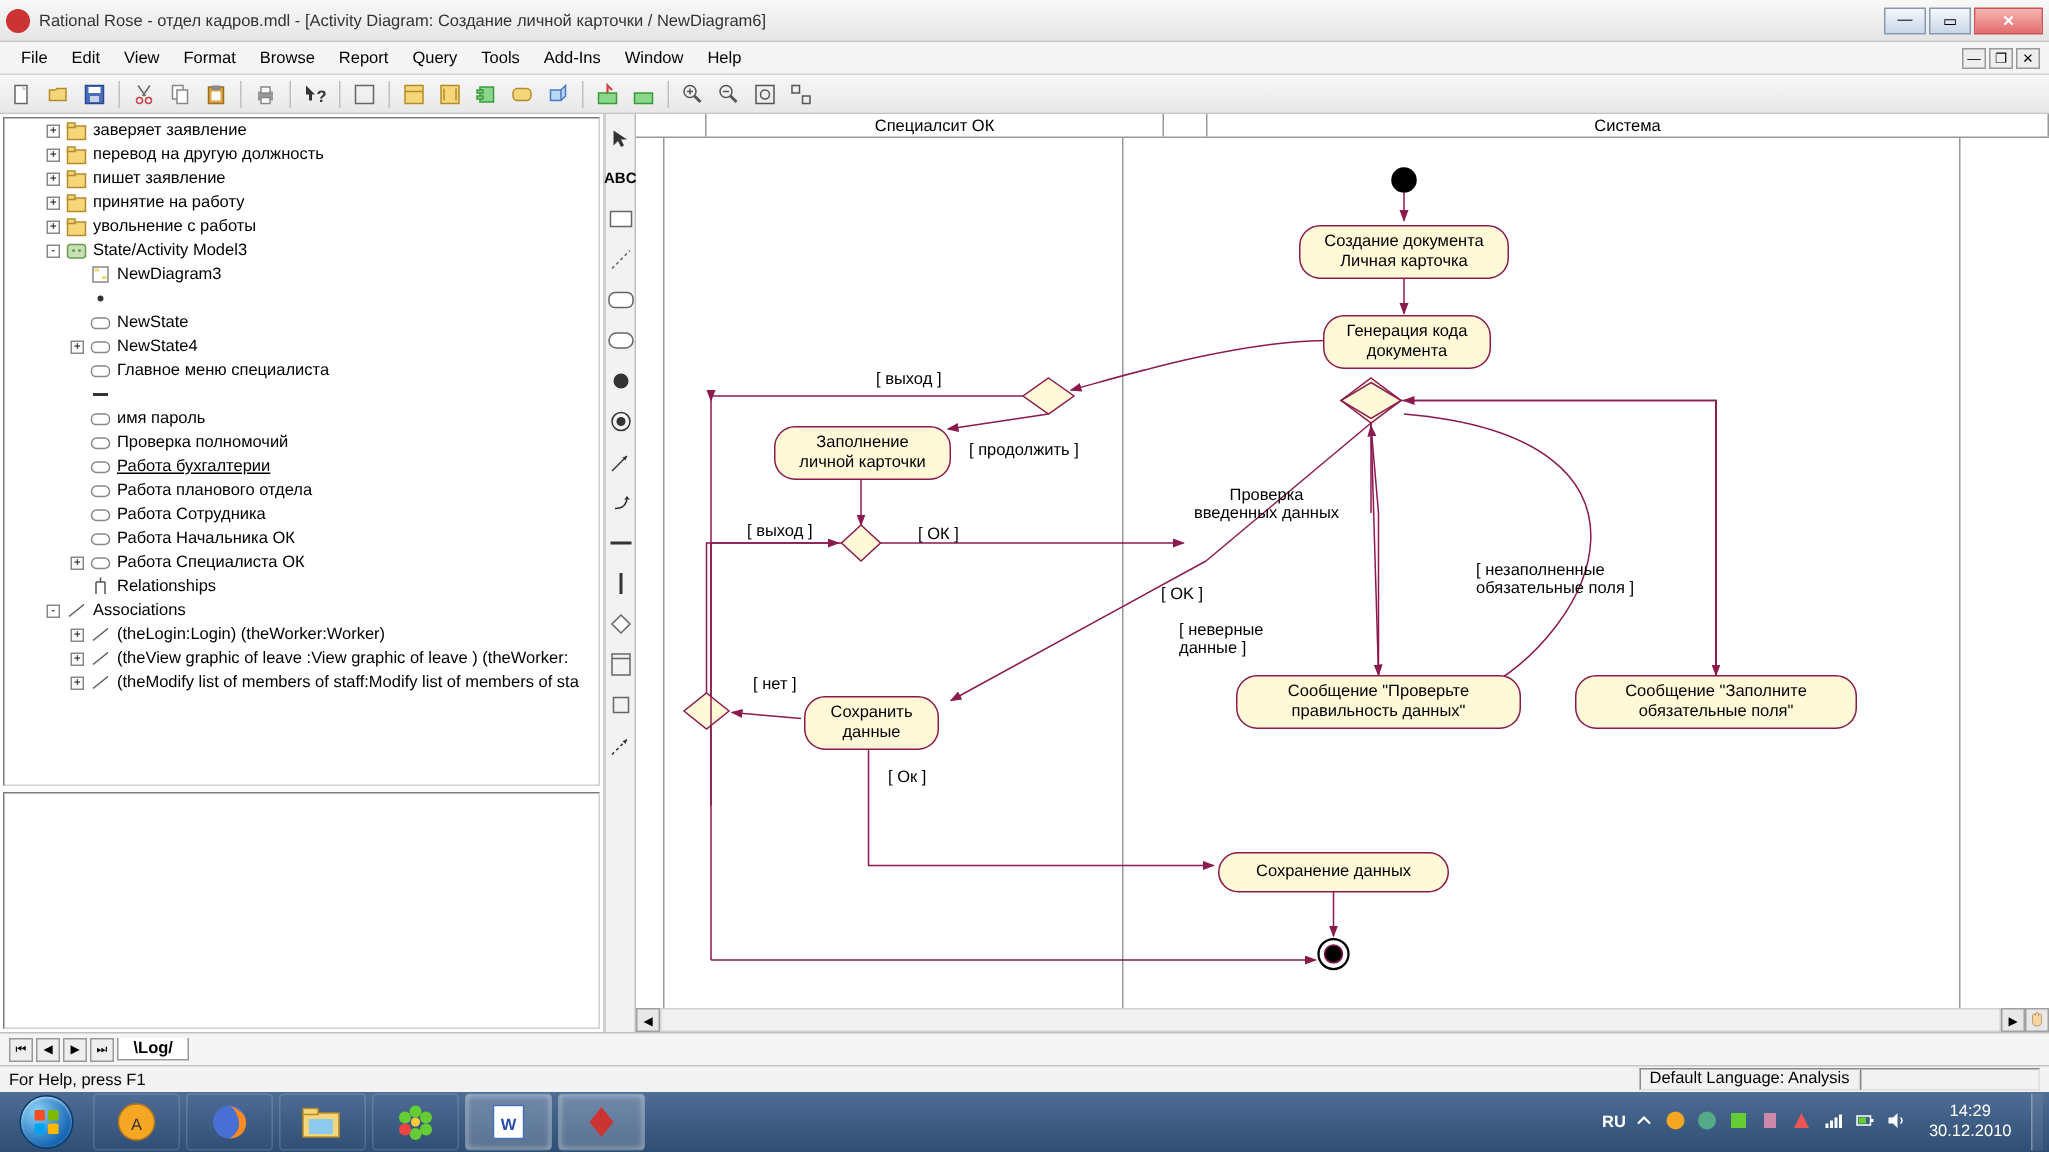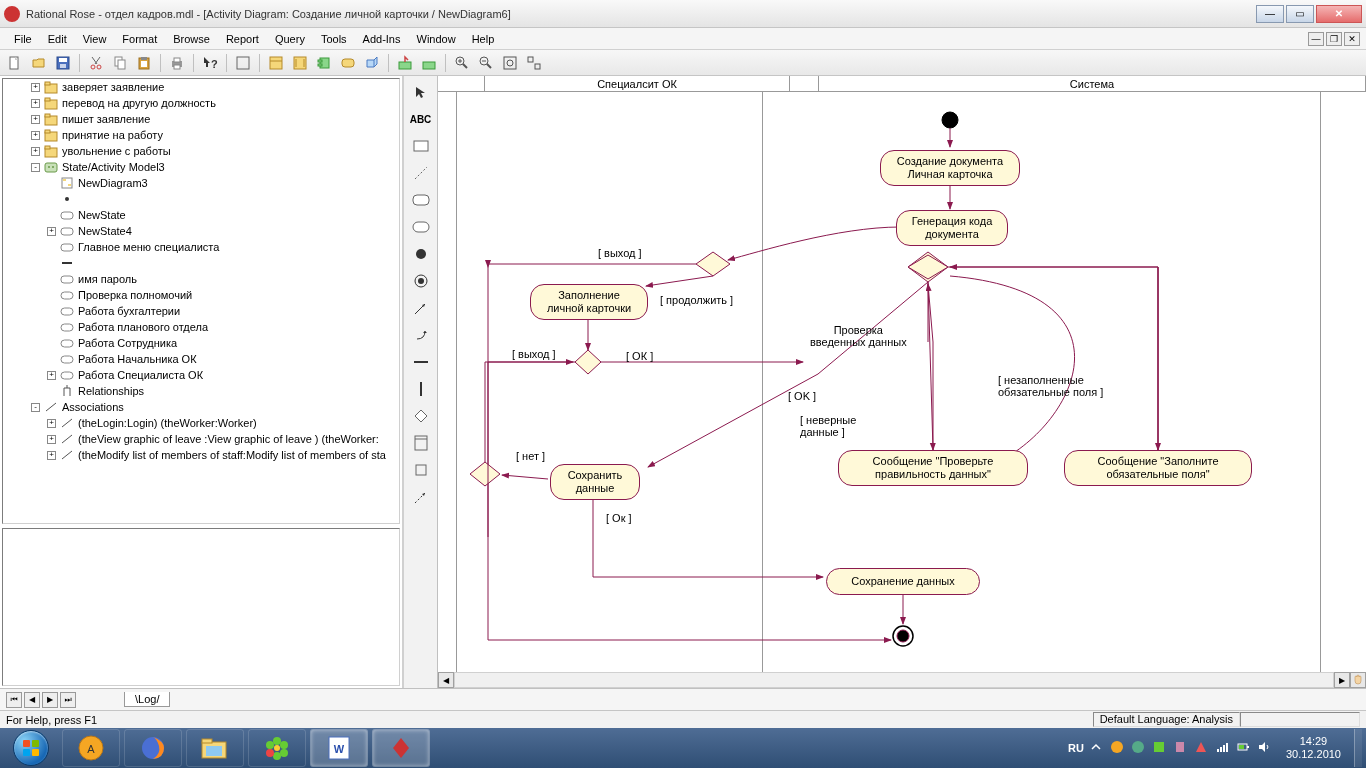--- a/index.html
+++ b/index.html
@@ -33,39 +33,39 @@
 .tree-pane { flex: 1; background: #fff; border: 1px inset #d0d0d0; margin: 2px; overflow: hidden; position: relative; }
 .tree-scroll { overflow-y: scroll; overflow-x: auto; height: 100%; }
 .tree-row { display: flex; align-items: center; height: 16px; white-space: nowrap; }
 .tree-row .expander { width: 9px; height: 9px; border: 1px solid #888; display: inline-flex; align-items: center; justify-content: center; font-size: 8px; line-height: 1; margin-right: 4px; cursor: pointer; }
 .tree-row .expander.none { border: none; width: 9px; }
 .tree-row .ico { width: 14px; height: 14px; margin-right: 4px; display: inline-block; }
 .tree-row .lbl { }
 .bottom-pane { height: 158px; border: 1px inset #d0d0d0; margin: 2px; background: #fff; overflow: auto; }
 
 
-.palette { width: 34px; background: #f2f2f2; border-right: 1px solid #c0c0c0; display: flex; flex-direction: column; align-items: center; padding: 4px 0; gap: 3px; }
+.palette { width: 20px; background: #f2f2f2; border-right: 1px solid #c0c0c0; display: flex; flex-direction: column; align-items: center; padding: 4px 0; gap: 3px; }
 .palette .pbtn { width: 28px; height: 24px; display: flex; align-items: center; justify-content: center; border: 1px solid transparent; }
 
 
 .canvas-wrap { flex: 1; display: flex; flex-direction: column; position: relative; }
 .canvas-scroll { flex: 1; overflow: auto; position: relative; }
 .swimlanes-header { display: flex; height: 16px; border-bottom: 1px solid #999; background: #fff; position: sticky; top: 0; z-index: 5; }
 .swimlanes-header .lane-title { flex: 1; text-align: center; border-right: 1px solid #999; border-left: 1px solid #999; font-size: 11px; line-height: 16px; margin-left: 28px; }
 .diagram { position: relative; height: 600px; width: 900px; background: #fff; }
 .diagram svg { position: absolute; top: 0; left: 0; width: 100%; height: 100%; }
 .lane-divider { position: absolute; top: 0; bottom: 0; width: 1px; background: #999; }
 .activity-node { position: absolute; background: #fff9d8; border: 1px solid #8b1a4f; border-radius: 14px; padding: 4px 10px; text-align: center; font-size: 11px; color: #000; line-height: 1.2; }
 .edge-label { position: absolute; font-size: 11px; font-style: normal; color: #000; white-space: nowrap; }
 .edge-label.italic { }
 
 
 .log-tabs { height: 22px; background: #f5f5f5; border-top: 1px solid #c0c0c0; display: flex; align-items: center; padding: 0 6px; gap: 2px; }
 .log-tabs .navbtn { width: 16px; height: 16px; border: 1px solid #999; background: #eee; display: flex; align-items: center; justify-content: center; font-size: 8px; }
-.log-tabs .tab { border: 1px solid #999; border-top: none; background: #fff; padding: 1px 10px; font-weight: normal; margin-left: 46px; }
+.log-tabs .tab { border: 1px solid #999; border-top: none; background: #fff; padding: 1px 10px; font-weight: bold; }
 
 
 .statusbar { height: 18px; background: #f2f2f2; border-top: 1px solid #c5c5c5; display: flex; align-items: center; padding: 0 6px; font-size: 11px; }
 .statusbar .sfield { border: 1px inset #ddd; padding: 0 6px; height: 15px; line-height: 13px; }
 
 
 .taskbar { height: 40px; background: linear-gradient(to bottom, #4f6d95, #2f4e74); display: flex; align-items: center; padding: 0 4px; gap: 4px; }
 .taskbar .start { width: 54px; height: 38px; border-radius: 19px; display: flex; align-items: center; justify-content: center; }
 .taskbar .start-orb { width: 36px; height: 36px; border-radius: 50%; background: radial-gradient(circle at 30% 30%, #8ad3f7, #1868b5 70%); border: 1px solid #0a3a6a; box-shadow: inset 0 1px 2px rgba(255,255,255,.6); display: flex; align-items: center; justify-content: center; }
 .taskbar .tbitem { width: 58px; height: 38px; border: 1px solid rgba(255,255,255,.15); border-radius: 3px; display: flex; align-items: center; justify-content: center; }
@@ -350,21 +350,21 @@
               </svg></span>
             <span class="lbl">имя пароль</span>
           </div>
           <div class="tree-row" style="padding-left: 44px;">
             <span class="expander none"></span>
             <span class="ico"><svg width="14" height="14" viewBox="0 0 14 14">
                 <rect x="1" y="4" width="12" height="7" rx="3.5" fill="#fff" stroke="#888"></rect>
               </svg></span>
             <span class="lbl">Проверка полномочий</span>
           </div>
-          <div class="tree-row" style="padding-left: 44px;">
+          <div class="tree-row" style="padding-left: 44px; text-decoration: underline;">
             <span class="expander none"></span>
             <span class="ico"><svg width="14" height="14" viewBox="0 0 14 14">
                 <rect x="1" y="4" width="12" height="7" rx="3.5" fill="#fff" stroke="#888"></rect>
               </svg></span>
             <span class="lbl">Работа  бухгалтерии</span>
           </div>
           <div class="tree-row" style="padding-left: 44px;">
             <span class="expander none"></span>
             <span class="ico"><svg width="14" height="14" viewBox="0 0 14 14">
                 <rect x="1" y="4" width="12" height="7" rx="3.5" fill="#fff" stroke="#888"></rect>

